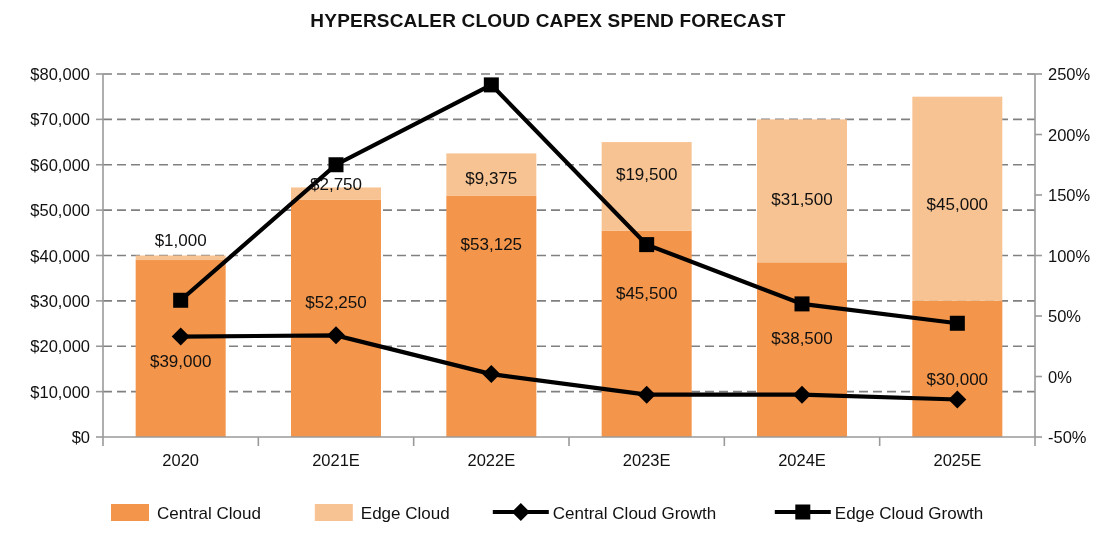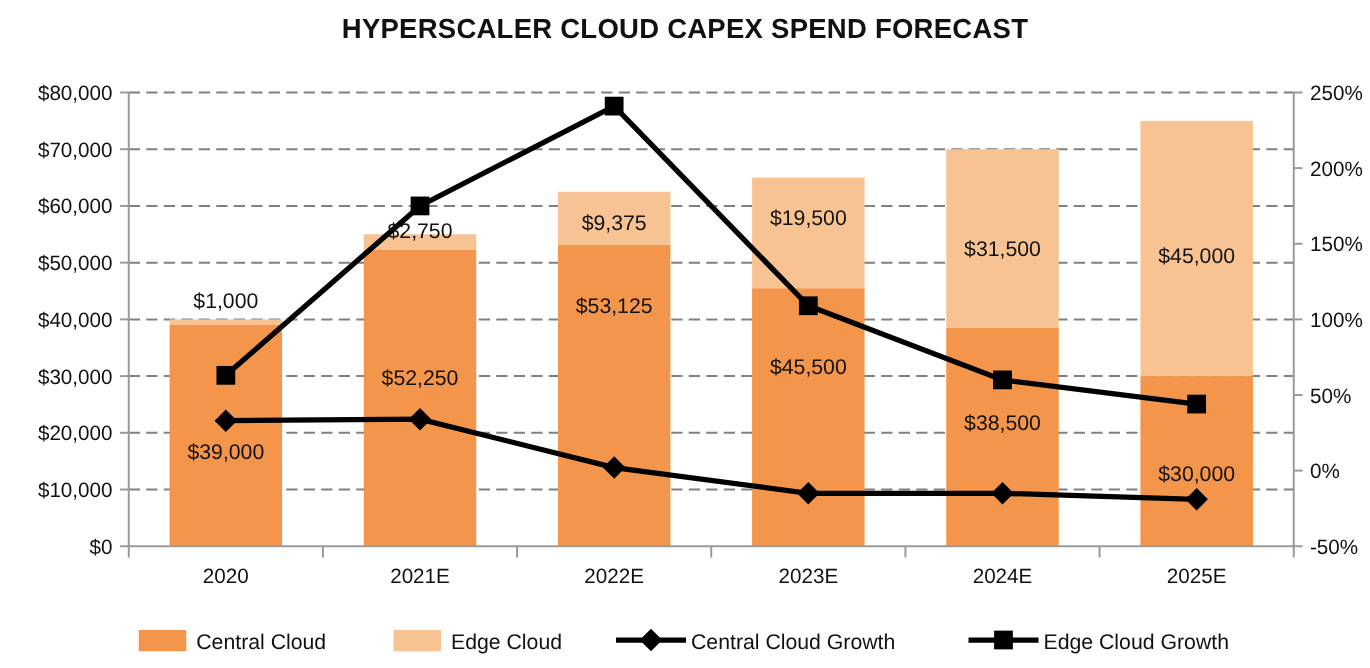--- a/index.html
+++ b/index.html
@@ -3,21 +3,21 @@
 <meta charset="utf-8">
 <style>
   html,body{margin:0;padding:0;}
   body{
     width:1096px;height:534px;background:#ffffff;
     font-family:"Liberation Sans", sans-serif;
     color:#1a1a1a;overflow:hidden;position:relative;
   }
   #chart-title{
     position:absolute;left:0;top:10px;width:1096px;text-align:center;
-    font-size:22px;font-weight:bold;letter-spacing:.2px;color:#111;
+    font-size:19px;font-weight:bold;letter-spacing:.2px;color:#111;
   }
   #plot-wrap{position:absolute;left:0;top:0;width:1096px;height:534px;}
   svg{display:block;}
   .axis-label{font-family:"Liberation Sans", sans-serif;font-size:16.5px;fill:#111;}
   .cat-label{font-family:"Liberation Sans", sans-serif;font-size:16.5px;fill:#111;text-anchor:middle;}
   .bar-label{font-family:"Liberation Sans", sans-serif;font-size:17px;fill:#111;text-anchor:middle;}
   .legend-label{font-family:"Liberation Sans", sans-serif;font-size:17px;fill:#111;}
   .gridline{stroke:#808080;stroke-width:1.6;stroke-dasharray:9 5;}
   .axisline{stroke:#9a9a9a;stroke-width:1.6;}
   .tick{stroke:#9a9a9a;stroke-width:1.6;}

